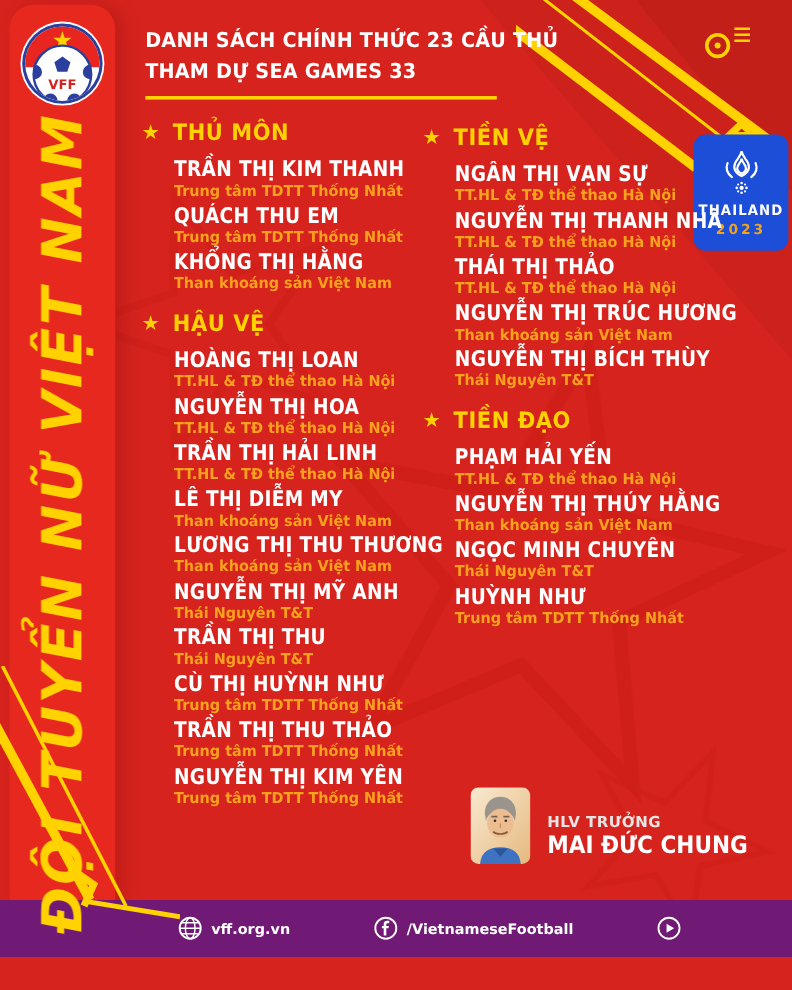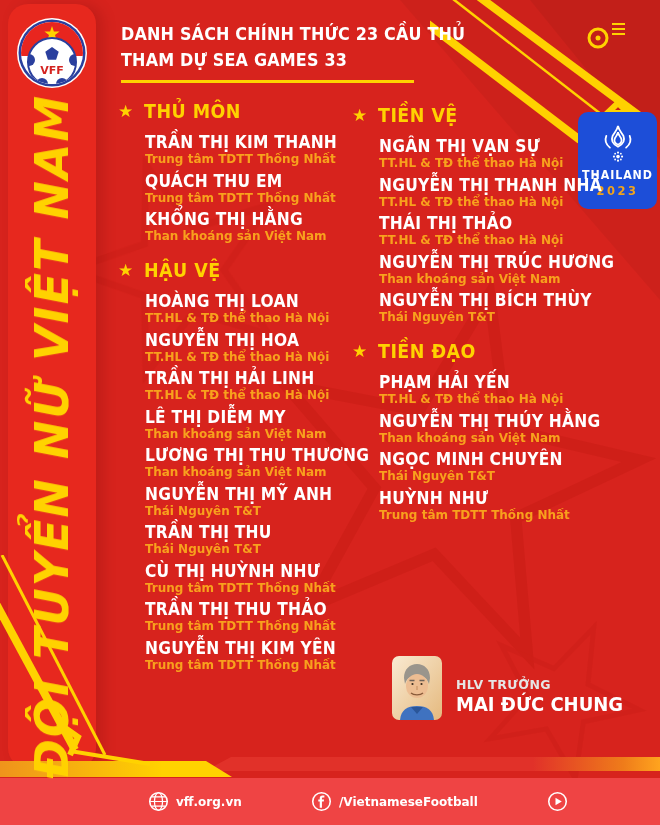--- a/index.html
+++ b/index.html
@@ -64,22 +64,22 @@
   .coach-name{font:bold 20px/24px "DejaVu Sans",sans-serif;color:#fff;
               transform:scaleX(.9);transform-origin:0 50%;white-space:nowrap;}
 
   
   .stripe-red{position:absolute;left:205px;top:757px;width:455px;height:14px;z-index:1;
       background:linear-gradient(90deg,#e13129 0%,#e13129 72%,#ef7c1a 92%,#ffa41e 100%);
       clip-path:polygon(26px 0,100% 0,100% 100%,0 100%);}
   .stripe-yellow{position:absolute;left:0;top:761px;width:232px;height:16px;z-index:2;
       background:linear-gradient(90deg,#ef931c,#ffd200 70%,#ffd200);
       clip-path:polygon(0 0,calc(100% - 26px) 0,100% 100%,0 100%);}
-  .footer{position:absolute;left:0;top:778px;width:660px;height:47px;
-          background:#ef4444;z-index:2;}
+  .footer{position:absolute;left:0;top:750px;width:660px;height:47px;
+          background:#701a75;z-index:2;}
   .footer-inner{height:100%;display:flex;align-items:center;
                 justify-content:space-between;padding:0 92px 0 148px;}
   .fitem{display:flex;align-items:center;gap:7px;}
   .fic{width:21px;height:21px;}
   .flabel{font:600 12px/14px "DejaVu Sans",sans-serif;color:#fff;white-space:nowrap;}
 
   .corner-decor-tr{position:absolute;right:0;top:0;width:230px;height:150px;z-index:1;
                    pointer-events:none;}
   .corner-decor-bl{position:absolute;left:0;top:555px;width:150px;height:215px;z-index:4;
                    pointer-events:none;}

